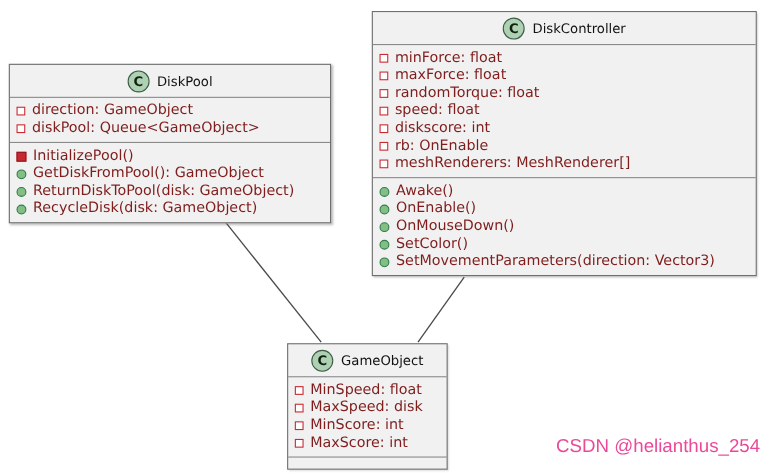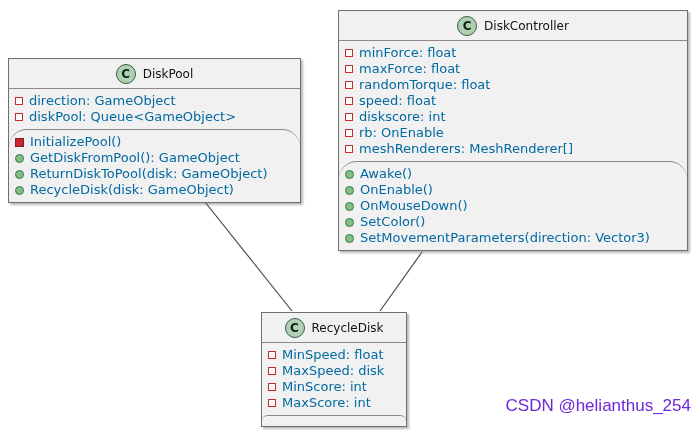--- a/index.html
+++ b/index.html
@@ -40,33 +40,32 @@
   .class-title{
     font-size:12px;
     color:#111111;
     white-space:nowrap;
   }
   .members{
     padding:4px 6px;
   }
   .members.methods{
     border-top:1px solid #8a8a8a;
-    border-radius:18px;
   }
   .members.empty{
     height:10px;
     padding:0;
   }
   .member{
     display:flex;
     align-items:center;
     gap:6px;
     line-height:16px;
     font-size:13px;
-    color:#0369a1;
+    color:#7f1d1d;
     white-space:nowrap;
   }
   .ic{flex:0 0 auto;display:inline-block;box-sizing:border-box;}
   .ic.field-private{
     width:8px;height:8px;
     border:1.5px solid #c82930;
     background:#ffffff;
   }
   .ic.method-private{
     width:9px;height:9px;
@@ -79,21 +78,21 @@
     background:#84be84;
     border:1px solid #2e7d4b;
   }
   .watermark{
     position:absolute;
     right:4px;
     top:396px;
     z-index:2;
     font-family:"Liberation Sans", sans-serif;
     font-size:17px;
-    color:#6d28d9;
+    color:#ec4899;
     white-space:nowrap;
   }
 </style>
 </head>
 <body>
 
 <div class="canvas">
 
   <svg class="edges" width="695" height="430">
     <line x1="205" y1="202" x2="292" y2="311" stroke="#4a4a4a" stroke-width="1.2"></line>
@@ -196,21 +195,21 @@
         <span>SetMovementParameters(direction: Vector3)</span>
       </div>
     </div>
   </div>
 
   <div class="class-box" style="left:261px;top:312px;width:146px;">
     <div class="class-header">
       <span class="class-circle">
         <span>C</span>
       </span>
-      <span class="class-title">RecycleDisk</span>
+      <span class="class-title">GameObject</span>
     </div>
     <div class="members fields">
       <div class="member">
         <span class="ic field-private"></span>
         <span>MinSpeed: float</span>
       </div>
       <div class="member">
         <span class="ic field-private"></span>
         <span>MaxSpeed: disk</span>
       </div>

